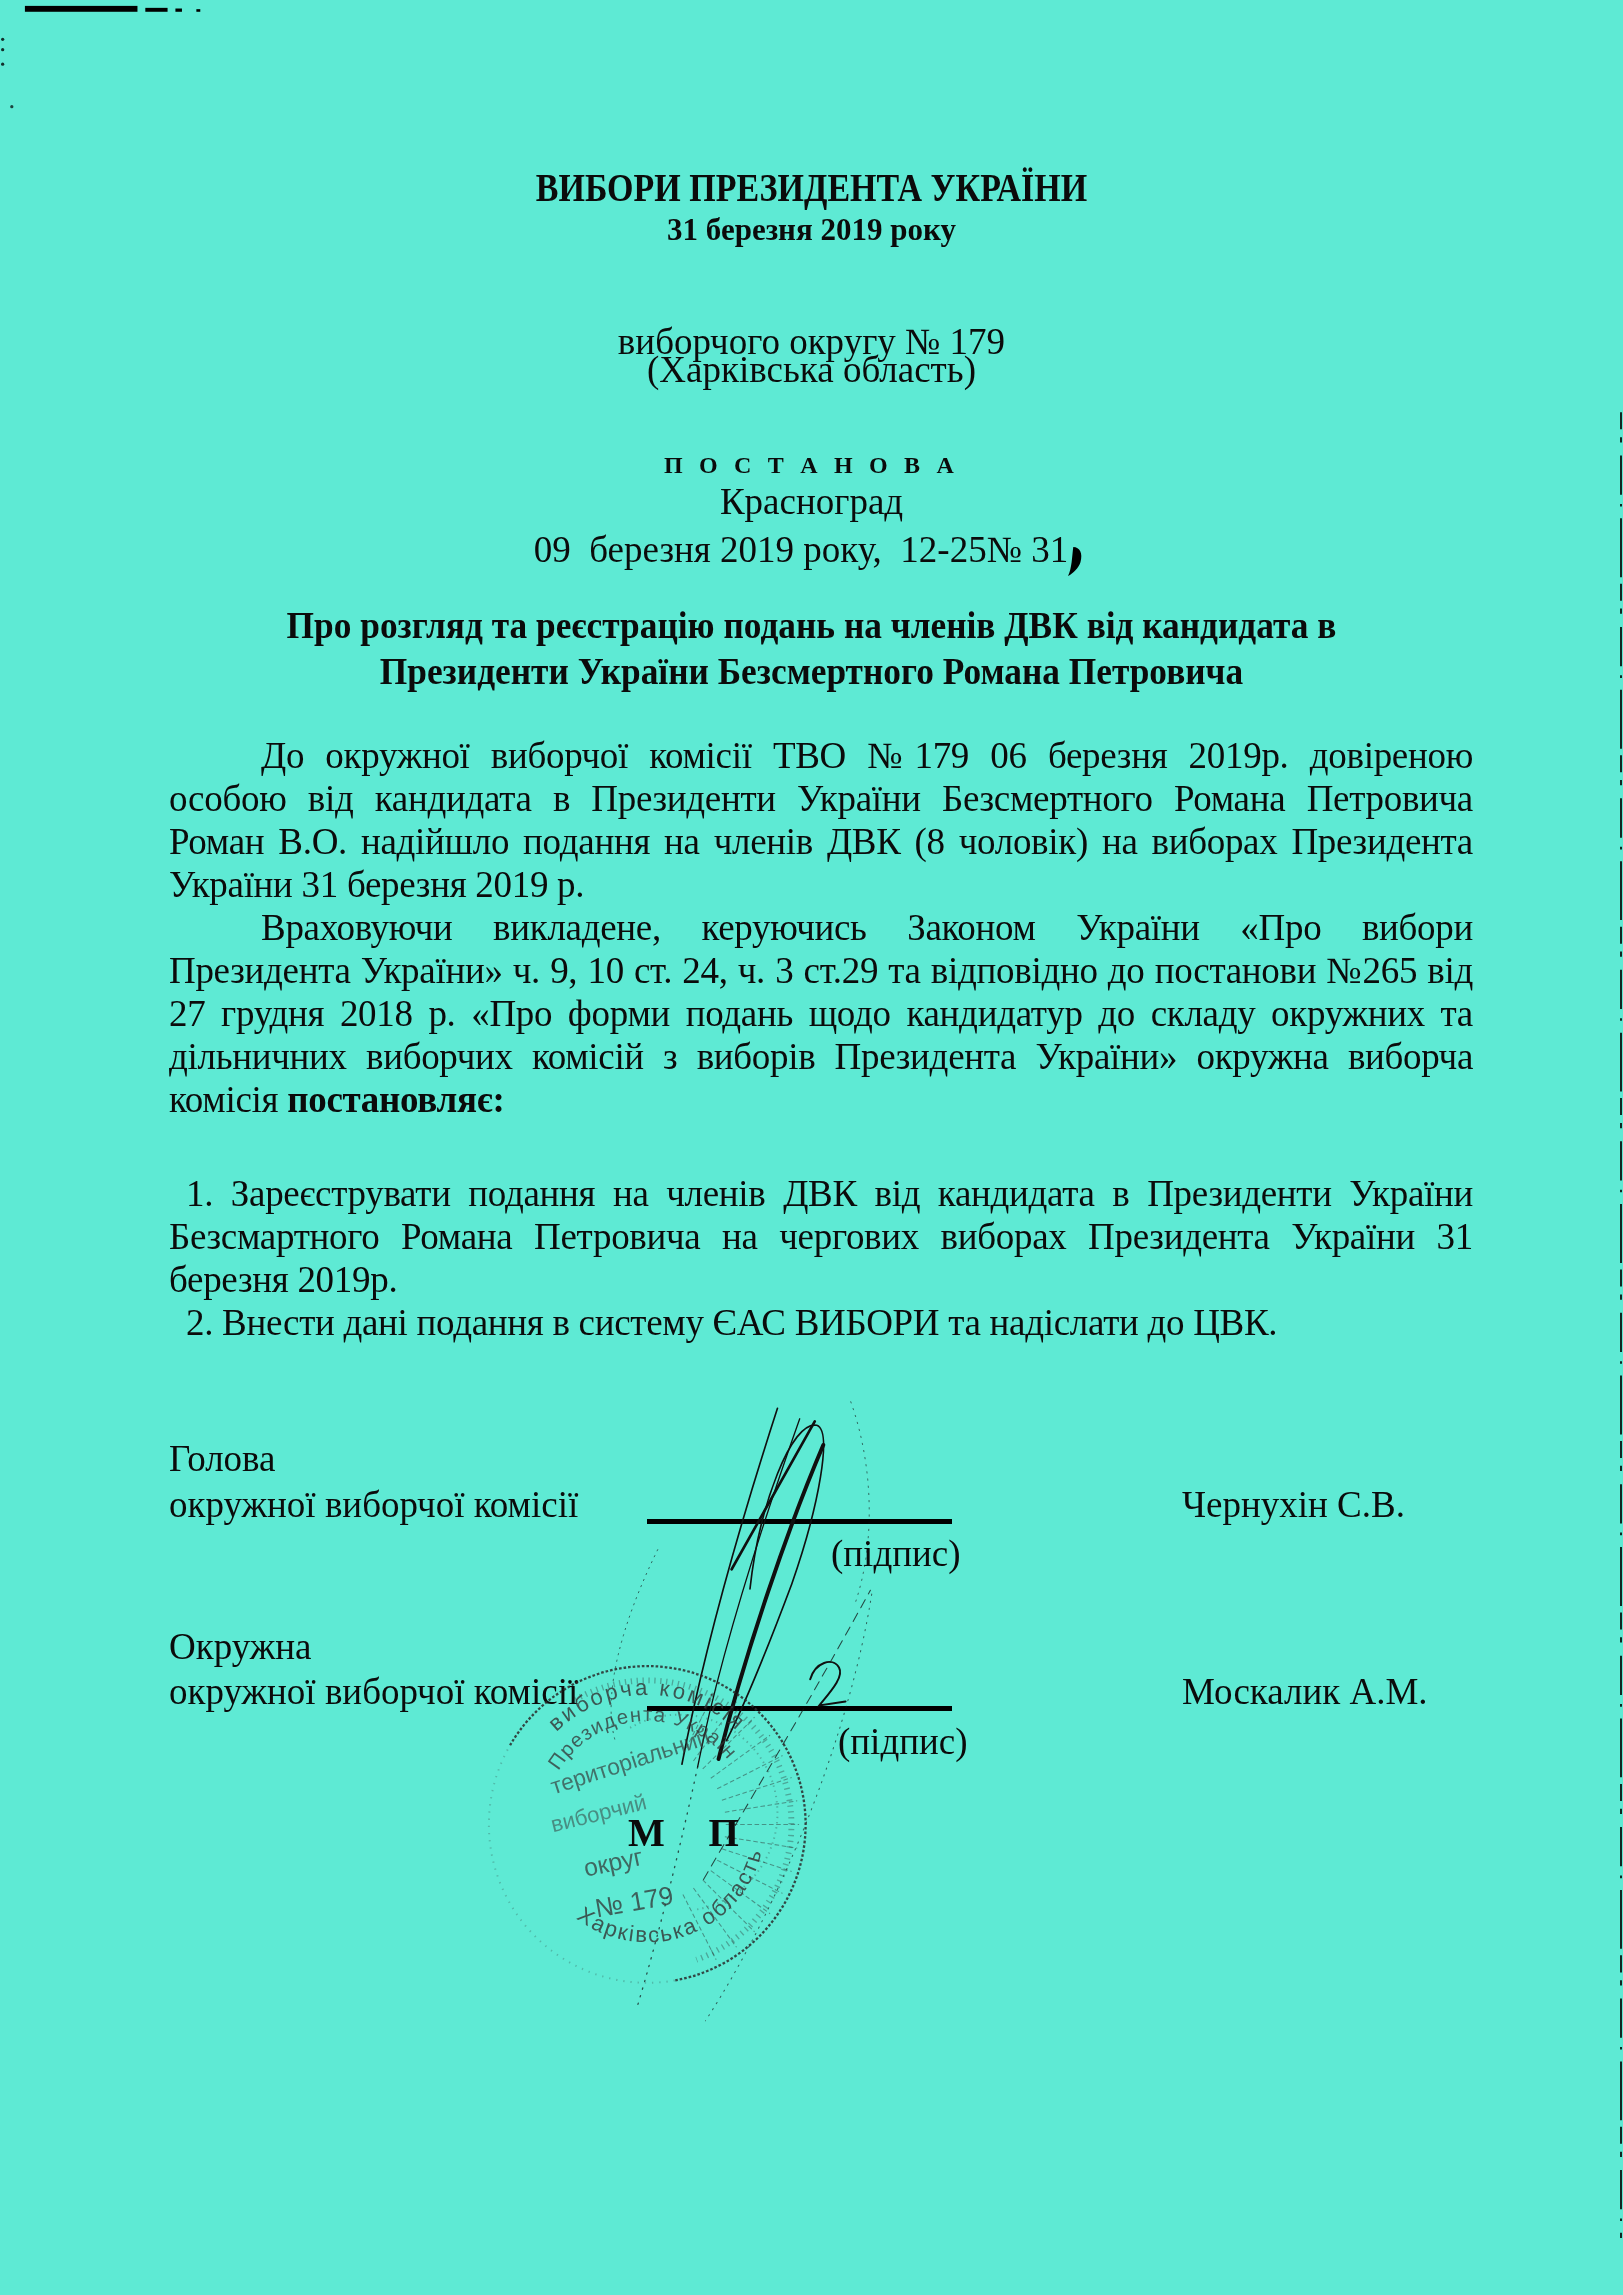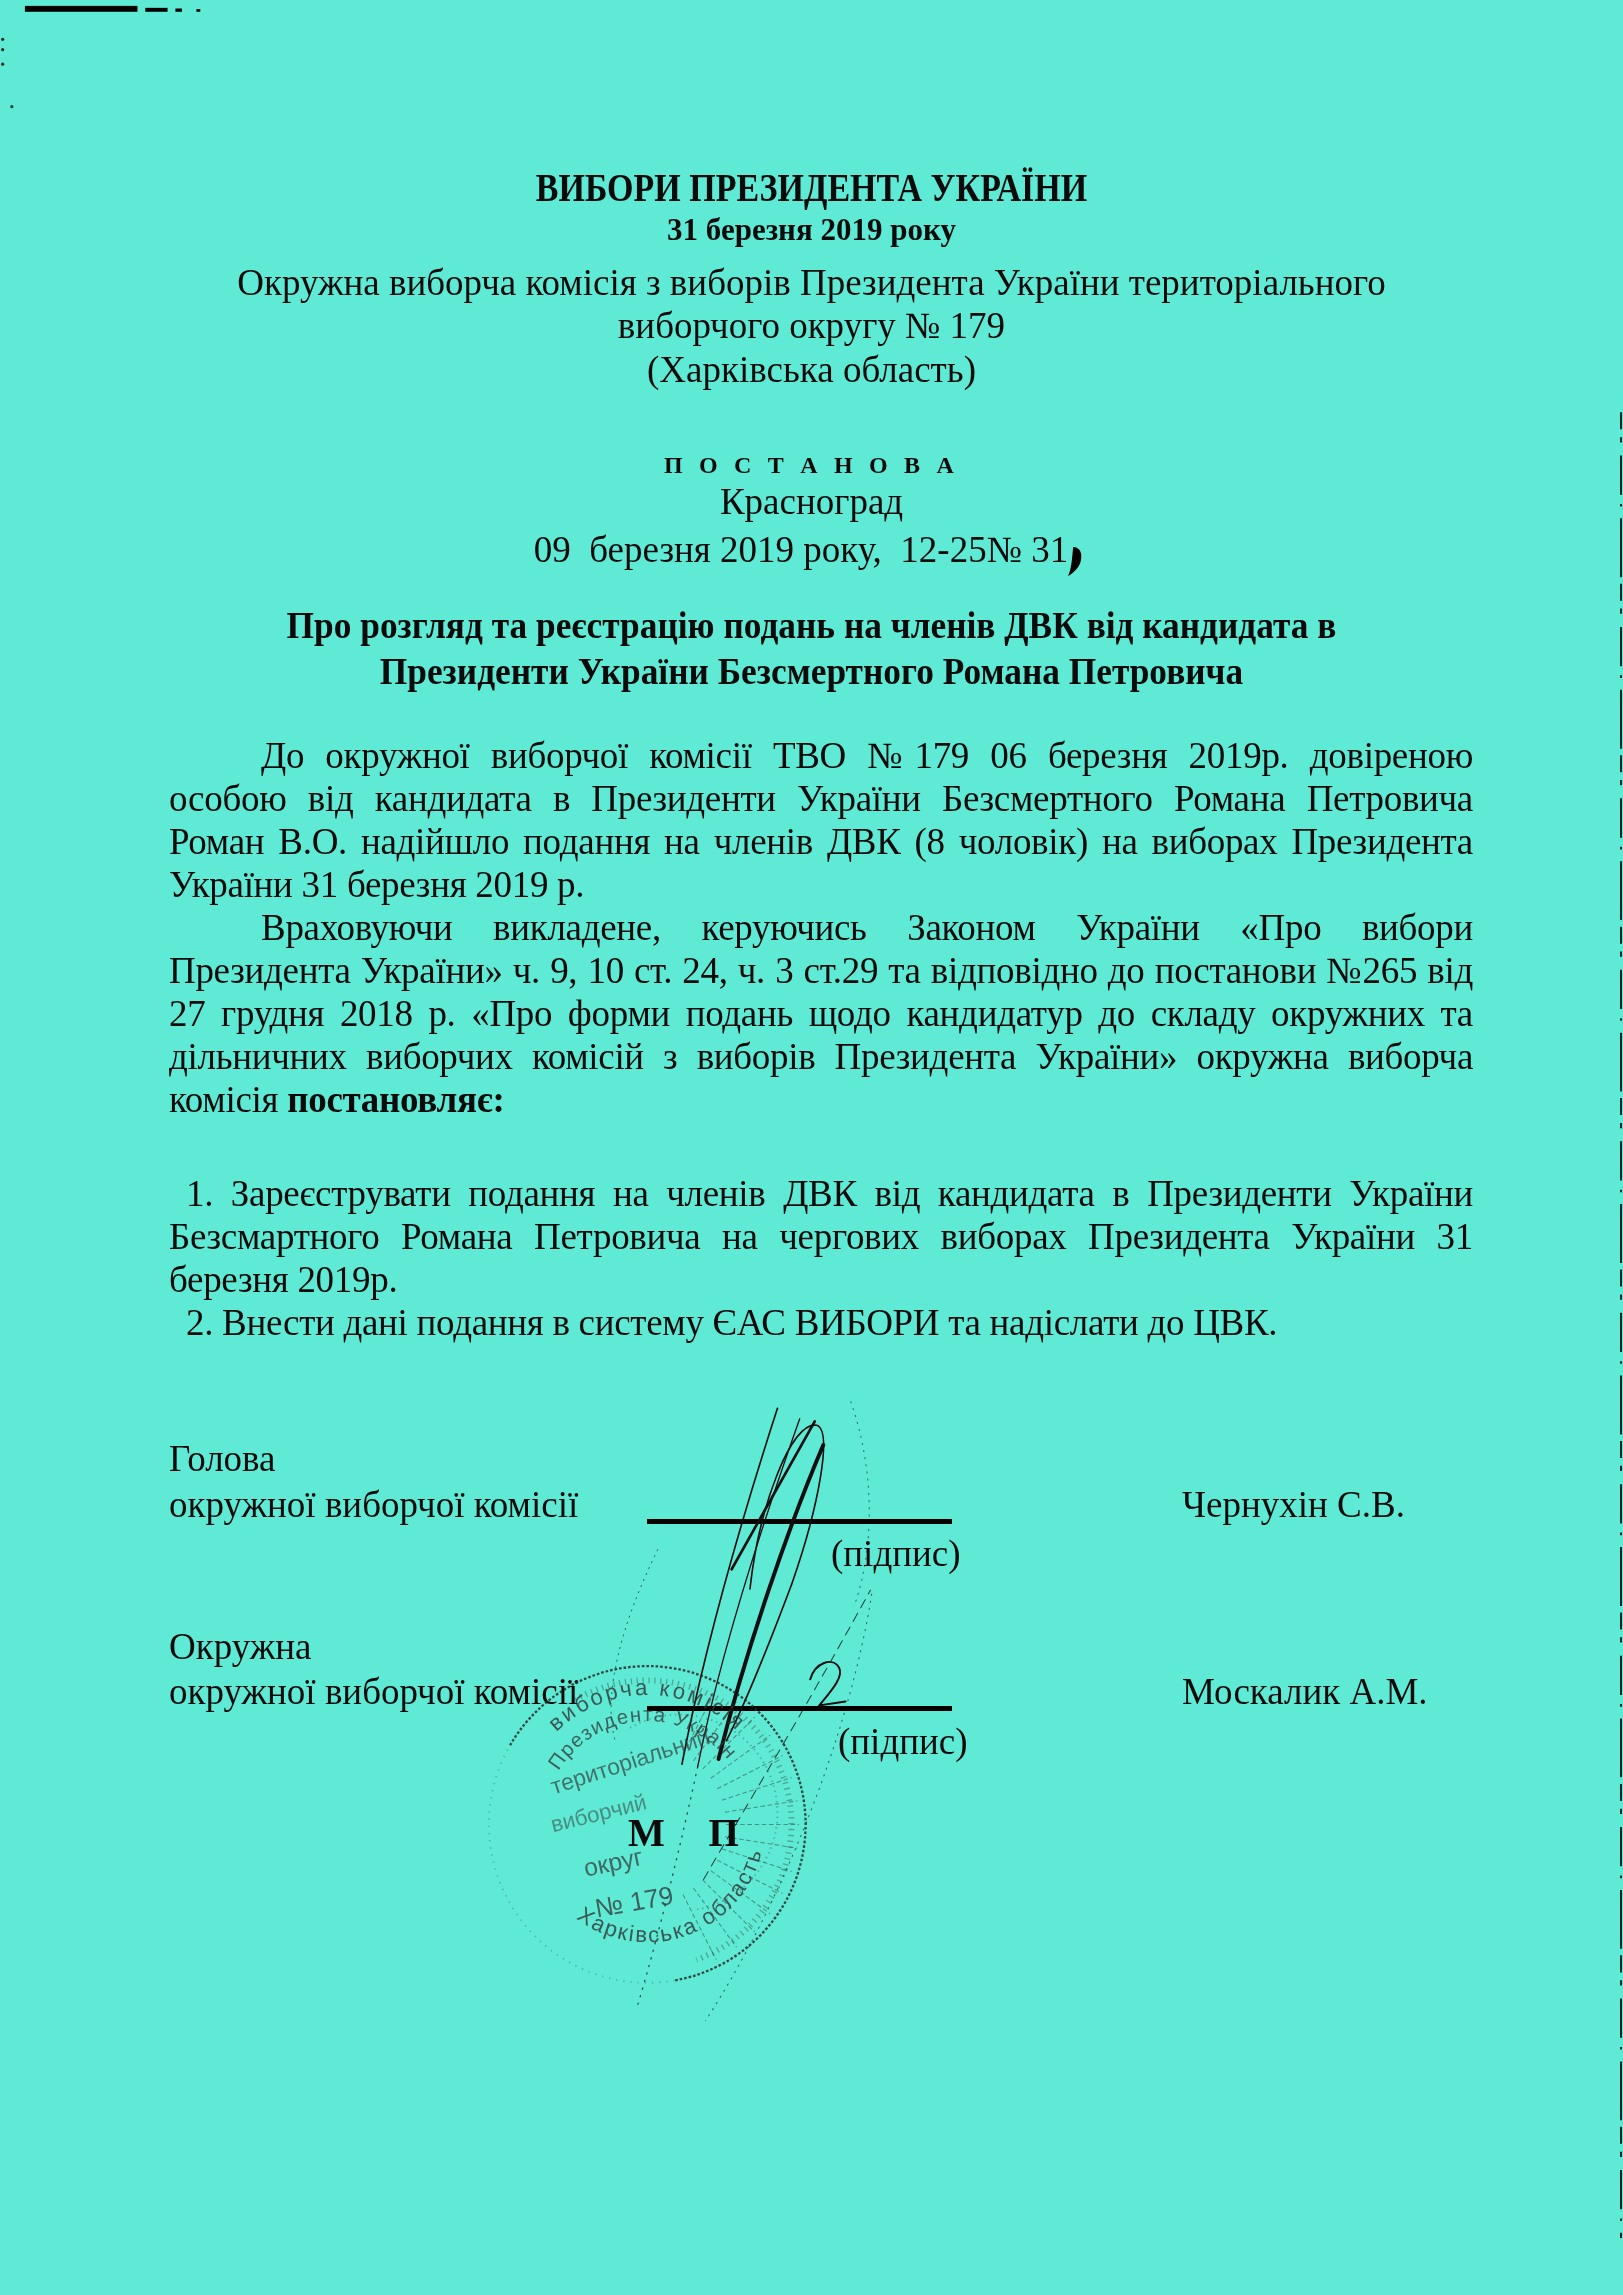--- a/index.html
+++ b/index.html
@@ -26,22 +26,21 @@
   .mp{position:absolute;z-index:3;font-weight:bold;font-size:39px;letter-spacing:17px;margin-top:28px;}
   .nowrap{white-space:pre;}
 </style>
 </head>
 <body>
 
 <div class="page">
 
   <div class="abs c b cond85" style="top:164px;font-size:40px;">ВИБОРИ ПРЕЗИДЕНТА УКРАЇНИ</div>
   <div class="abs c b" style="top:212px;font-size:31px;">31 березня 2019 року</div>
-  <div class="abs c" style="top:261px;font-size:37px;">Окружна виборча комісія з виборів Президента України територіального</div>
-  <div class="abs c" style="top:304px;font-size:37px;text-align:center;">виборчого округу № 179</div>
+  <div class="abs c" style="top:320px;font-size:37px;text-align:center;">виборчого округу № 179</div>
   <div class="abs c" style="top:348px;font-size:37px;">(Харківська область)</div>
 
   <div class="abs c b" style="top:452px;font-size:24px;letter-spacing:5.2px;">П О С Т А Н О В А</div>
   <div class="abs c" style="top:480px;font-size:37px;">Красноград</div>
 
   <div class="abs" style="left:169px;right:190px;top:528px;font-size:37px;display:flex;justify-content:center;">
     <span class="nowrap">09  березня 2019 року,  12-25</span>
     <span>№ 31</span>
   </div>
 

